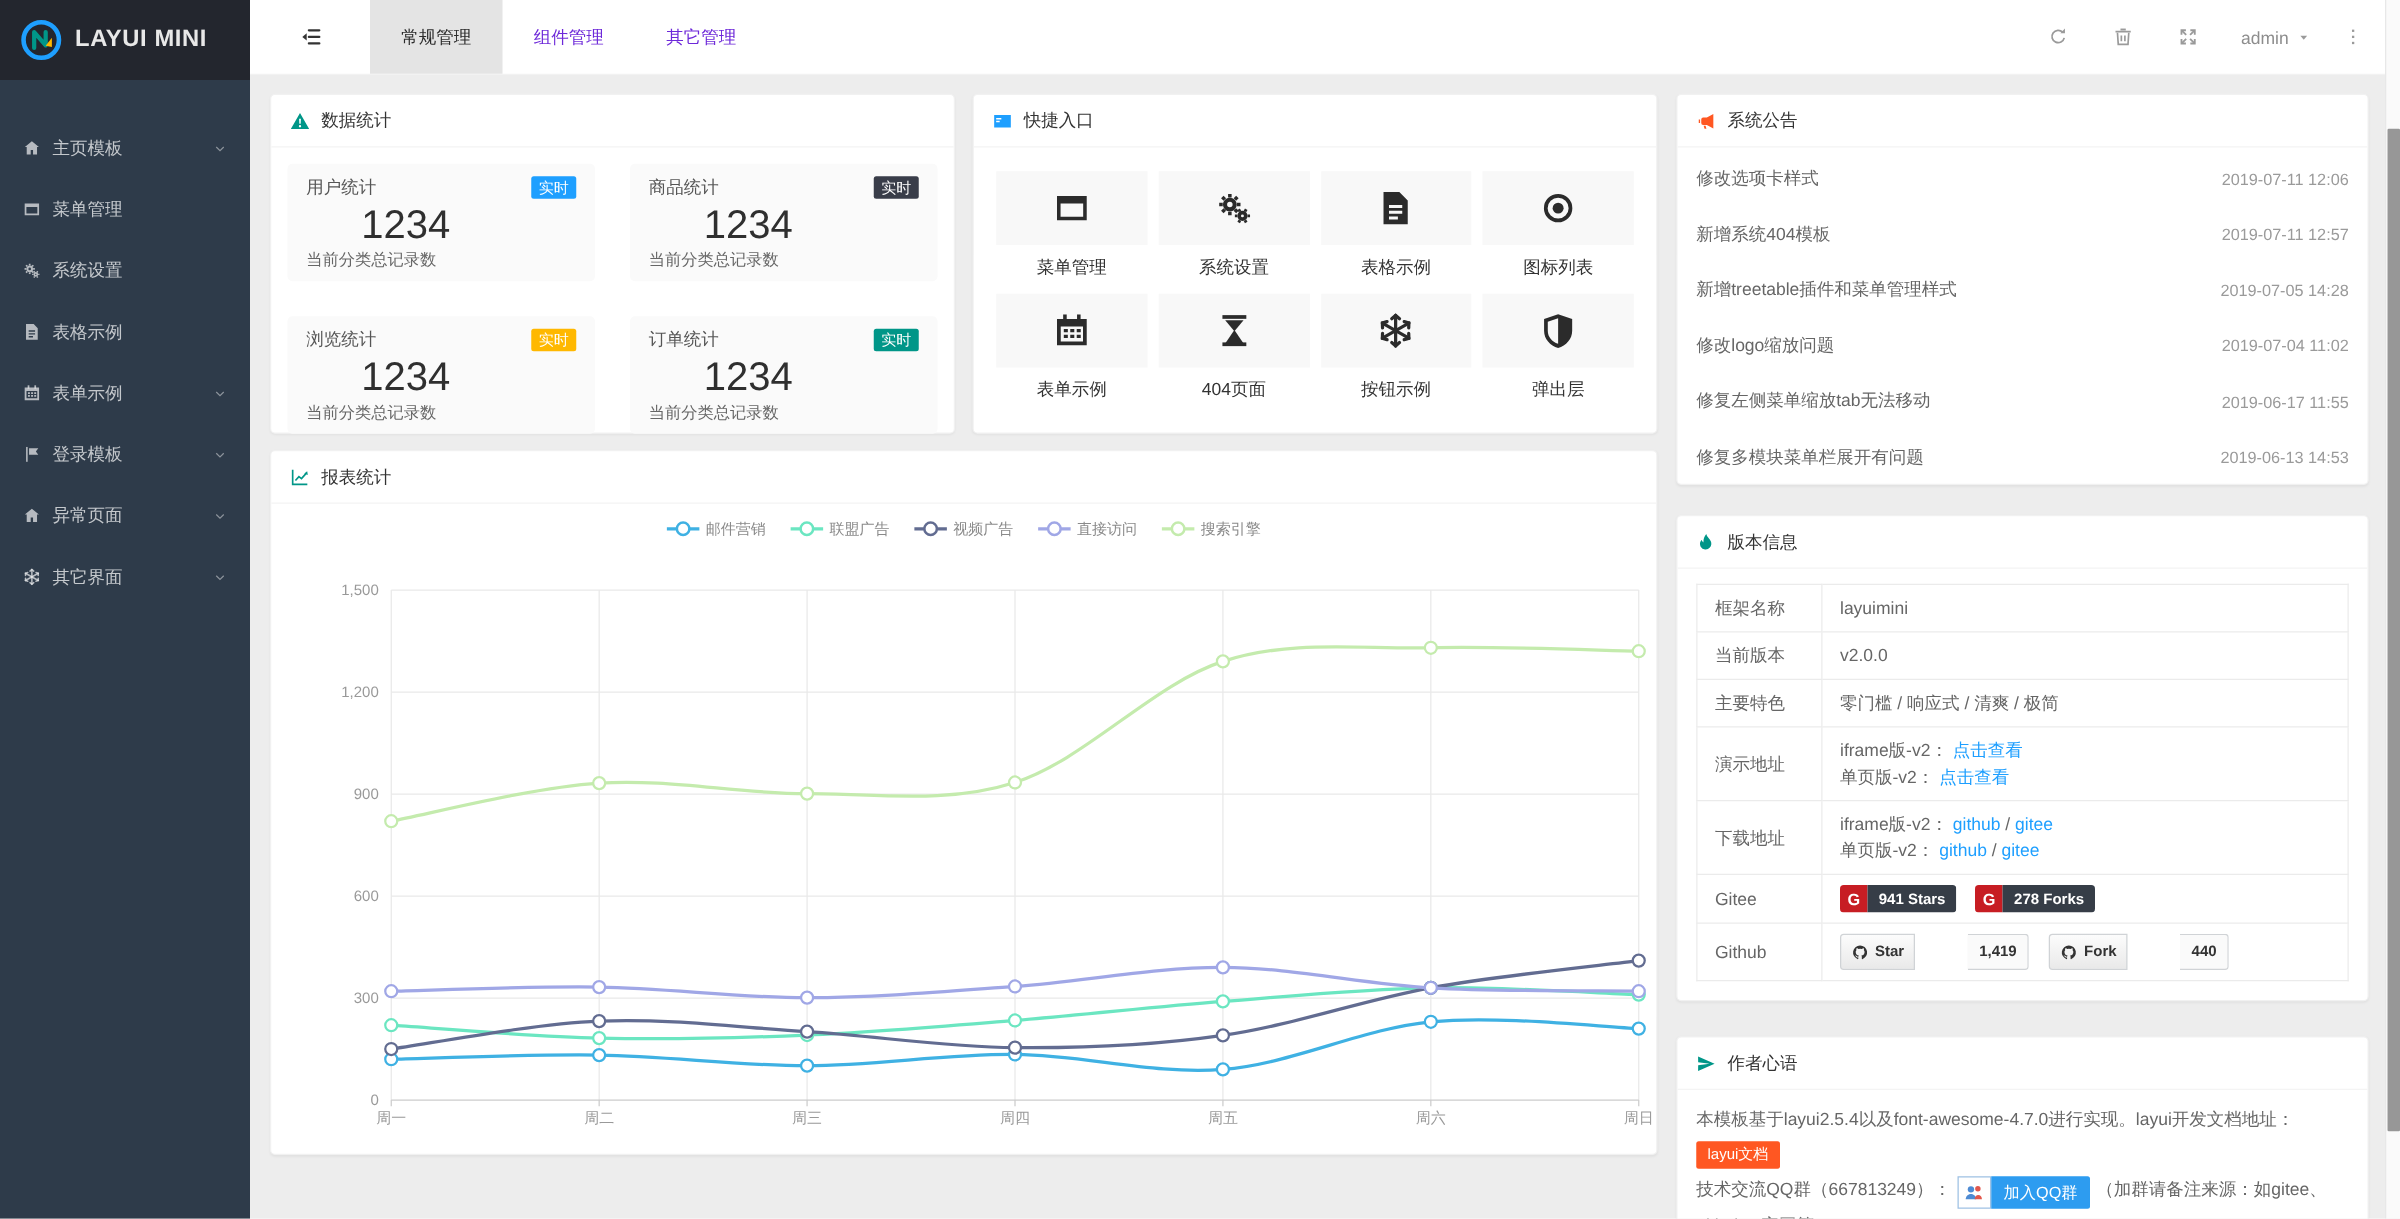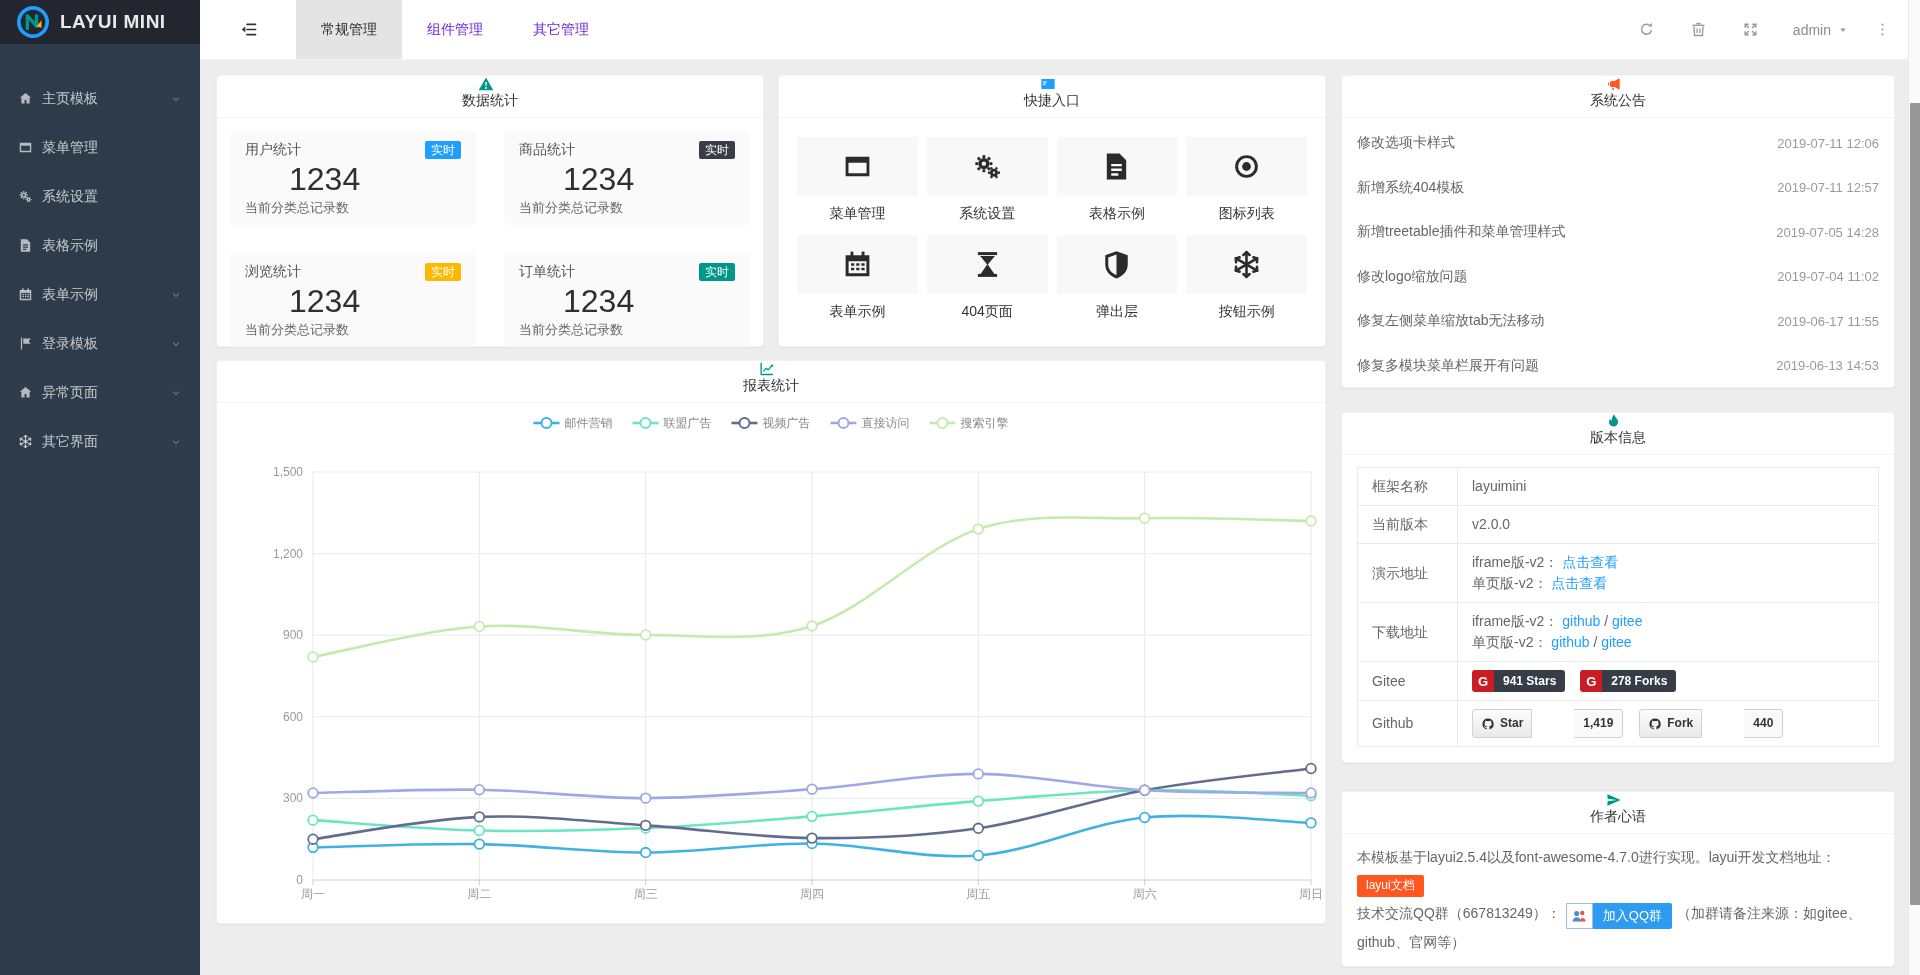--- a/index.html
+++ b/index.html
@@ -3,21 +3,21 @@
 <meta charset="utf-8">
 <style>
   * { margin:0; padding:0; box-sizing:border-box; }
   html,body { width:1920px; height:975px; overflow:hidden;
     font-family:"Liberation Sans", sans-serif; }
   .app { position:relative; width:1920px; height:975px; background:#ededed; }
 
   
   .sidebar { position:absolute; left:0; top:0; width:200px; height:975px;
     background:#2E3B4A; z-index:3; }
-  .logo-band { height:44px; background:#23262E; display:flex; align-items:center;
+  .logo-band { height:64px; background:#23262E; display:flex; align-items:center;
     padding-left:16px;text-align:center; }
   .logo-band .icn { font-size:34px; }
   .logo-text { margin-left:10px; color:#E8E8E8; font-weight:bold; font-size:19px;
     letter-spacing:.5px; }
   .menu { padding-top:8px;margin-top:22px; }
   .menu-item { height:49px; display:flex; align-items:center; padding:0 18px;
     color:rgba(255,255,255,.72); font-size:14px; cursor:pointer; }
   .mi-icon { font-size:15px; margin-right:9px; display:inline-flex; opacity:.9; }
   .mi-label { flex:1; }
   .mi-chevron { font-size:12px; color:rgba(255,255,255,.45); display:inline-flex; }
@@ -42,21 +42,21 @@
 
   
   .content { position:absolute; left:200px; top:60px; width:1708px; height:915px;
     padding:15px 13px 15px 16px; display:flex; gap:15px; overflow:hidden; }
   .left-col { width:1110px; display:flex; flex-direction:column; gap:13px; }
   .right-col { width:555px; display:flex; flex-direction:column; }
 
   .panel { background:#fff; border:1px solid #f1f1f1; border-radius:4px;
     box-shadow:0 1px 2px rgba(0,0,0,.05); }
   .p-head { height:42px; display:flex; align-items:center; padding:0 15px;
-    border-bottom:1px solid #f4f4f4; font-size:14px; color:#333;flex-direction:column; }
+    border-bottom:1px solid #f4f4f4; font-size:14px; color:#333; }
   .p-head .icn { font-size:16px; margin-right:9px; }
 
   .row1 { display:flex; gap:14px; height:272px; }
 
   
   .stats-panel { width:548px; }
   .stats-grid { padding:13px; display:grid; grid-template-columns:1fr 1fr;
     gap:28px; }
   .stat-card { background:#FAFAFA; border-radius:4px; height:94px; padding:10px 15px; }
   .card-top { display:flex; justify-content:space-between; align-items:center; }
@@ -516,45 +516,45 @@
                       <path d="M12 11.6l5.7 8.4H6.3z"></path>
                     </svg>
                   </span>
                 </div>
     <div class="q-label">404页面</div>
   </div>
               <div class="q-cell">
     <div class="q-box">
                   <span class="icn">
                     <svg viewBox="0 0 24 24" fill="currentColor">
-                      <path fill-rule="evenodd" d="M12 1.8l8.7 3v7.2c0 5.3-3.7 9-8.7 10.8-5-1.8-8.7-5.5-8.7-10.8V4.8zM12 4.3 5.6 6.5v5.5c0 3.9 2.6 6.7 6.4 8.2z"></path>
-                    </svg>
-                  </span>
-                </div>
-    <div class="q-label">弹出层</div>
-  </div>
-              <div class="q-cell">
-    <div class="q-box">
-                  <span class="icn">
-                    <svg viewBox="0 0 24 24" fill="currentColor">
                       <g fill="none" stroke="currentColor" stroke-width="2" stroke-linecap="round">
                         <line x1="12" y1="2.5" x2="12" y2="21.5"></line>
                         <line x1="3.8" y1="7.3" x2="20.2" y2="16.7"></line>
                         <line x1="3.8" y1="16.7" x2="20.2" y2="7.3"></line>
                         <path d="M9.6 4.6 12 2.5l2.4 2.1"></path>
                         <path d="M9.6 19.4 12 21.5l2.4-2.1"></path>
                         <path d="M3.9 10.3 3.8 7.3l2.9-.9"></path>
                         <path d="M20.1 13.7l.1 3-2.9.9"></path>
                         <path d="M3.9 13.7l-.1 3 2.9.9"></path>
                         <path d="M20.1 10.3l.1-3-2.9-.9"></path>
                       </g>
                     </svg>
                   </span>
                 </div>
     <div class="q-label">按钮示例</div>
+  </div>
+              <div class="q-cell">
+    <div class="q-box">
+                  <span class="icn">
+                    <svg viewBox="0 0 24 24" fill="currentColor">
+                      <path fill-rule="evenodd" d="M12 1.8l8.7 3v7.2c0 5.3-3.7 9-8.7 10.8-5-1.8-8.7-5.5-8.7-10.8V4.8zM12 4.3 5.6 6.5v5.5c0 3.9 2.6 6.7 6.4 8.2z"></path>
+                    </svg>
+                  </span>
+                </div>
+    <div class="q-label">弹出层</div>
   </div>
             </div>
         </div>
       </div>
 
       <div class="panel chart-panel">
         <div class="p-head">
           <span class="icn" style="color: rgb(0, 150, 136);">
               <svg viewBox="0 0 24 24" fill="currentColor">
                 <g fill="none" stroke="currentColor" stroke-width="2">
@@ -714,20 +714,24 @@
             <tbody>
                 <tr>
               <td class="lbl">框架名称</td>
               <td>layuimini</td>
             </tr>
             <tr>
               <td class="lbl">当前版本</td>
               <td>v2.0.0</td>
             </tr>
             <tr>
+              <td class="lbl">主要特色</td>
+              <td>零门槛 / 响应式 / 清爽 / 极简</td>
+            </tr>
+            <tr>
               <td class="lbl">演示地址</td>
               <td>
                 <span>iframe版-v2：</span>
                 <a class="blue-link">点击查看</a><br>
                 <span>单页版-v2：</span>
                 <a class="blue-link">点击查看</a>
               </td>
             </tr>
             <tr>
               <td class="lbl">下载地址</td>

